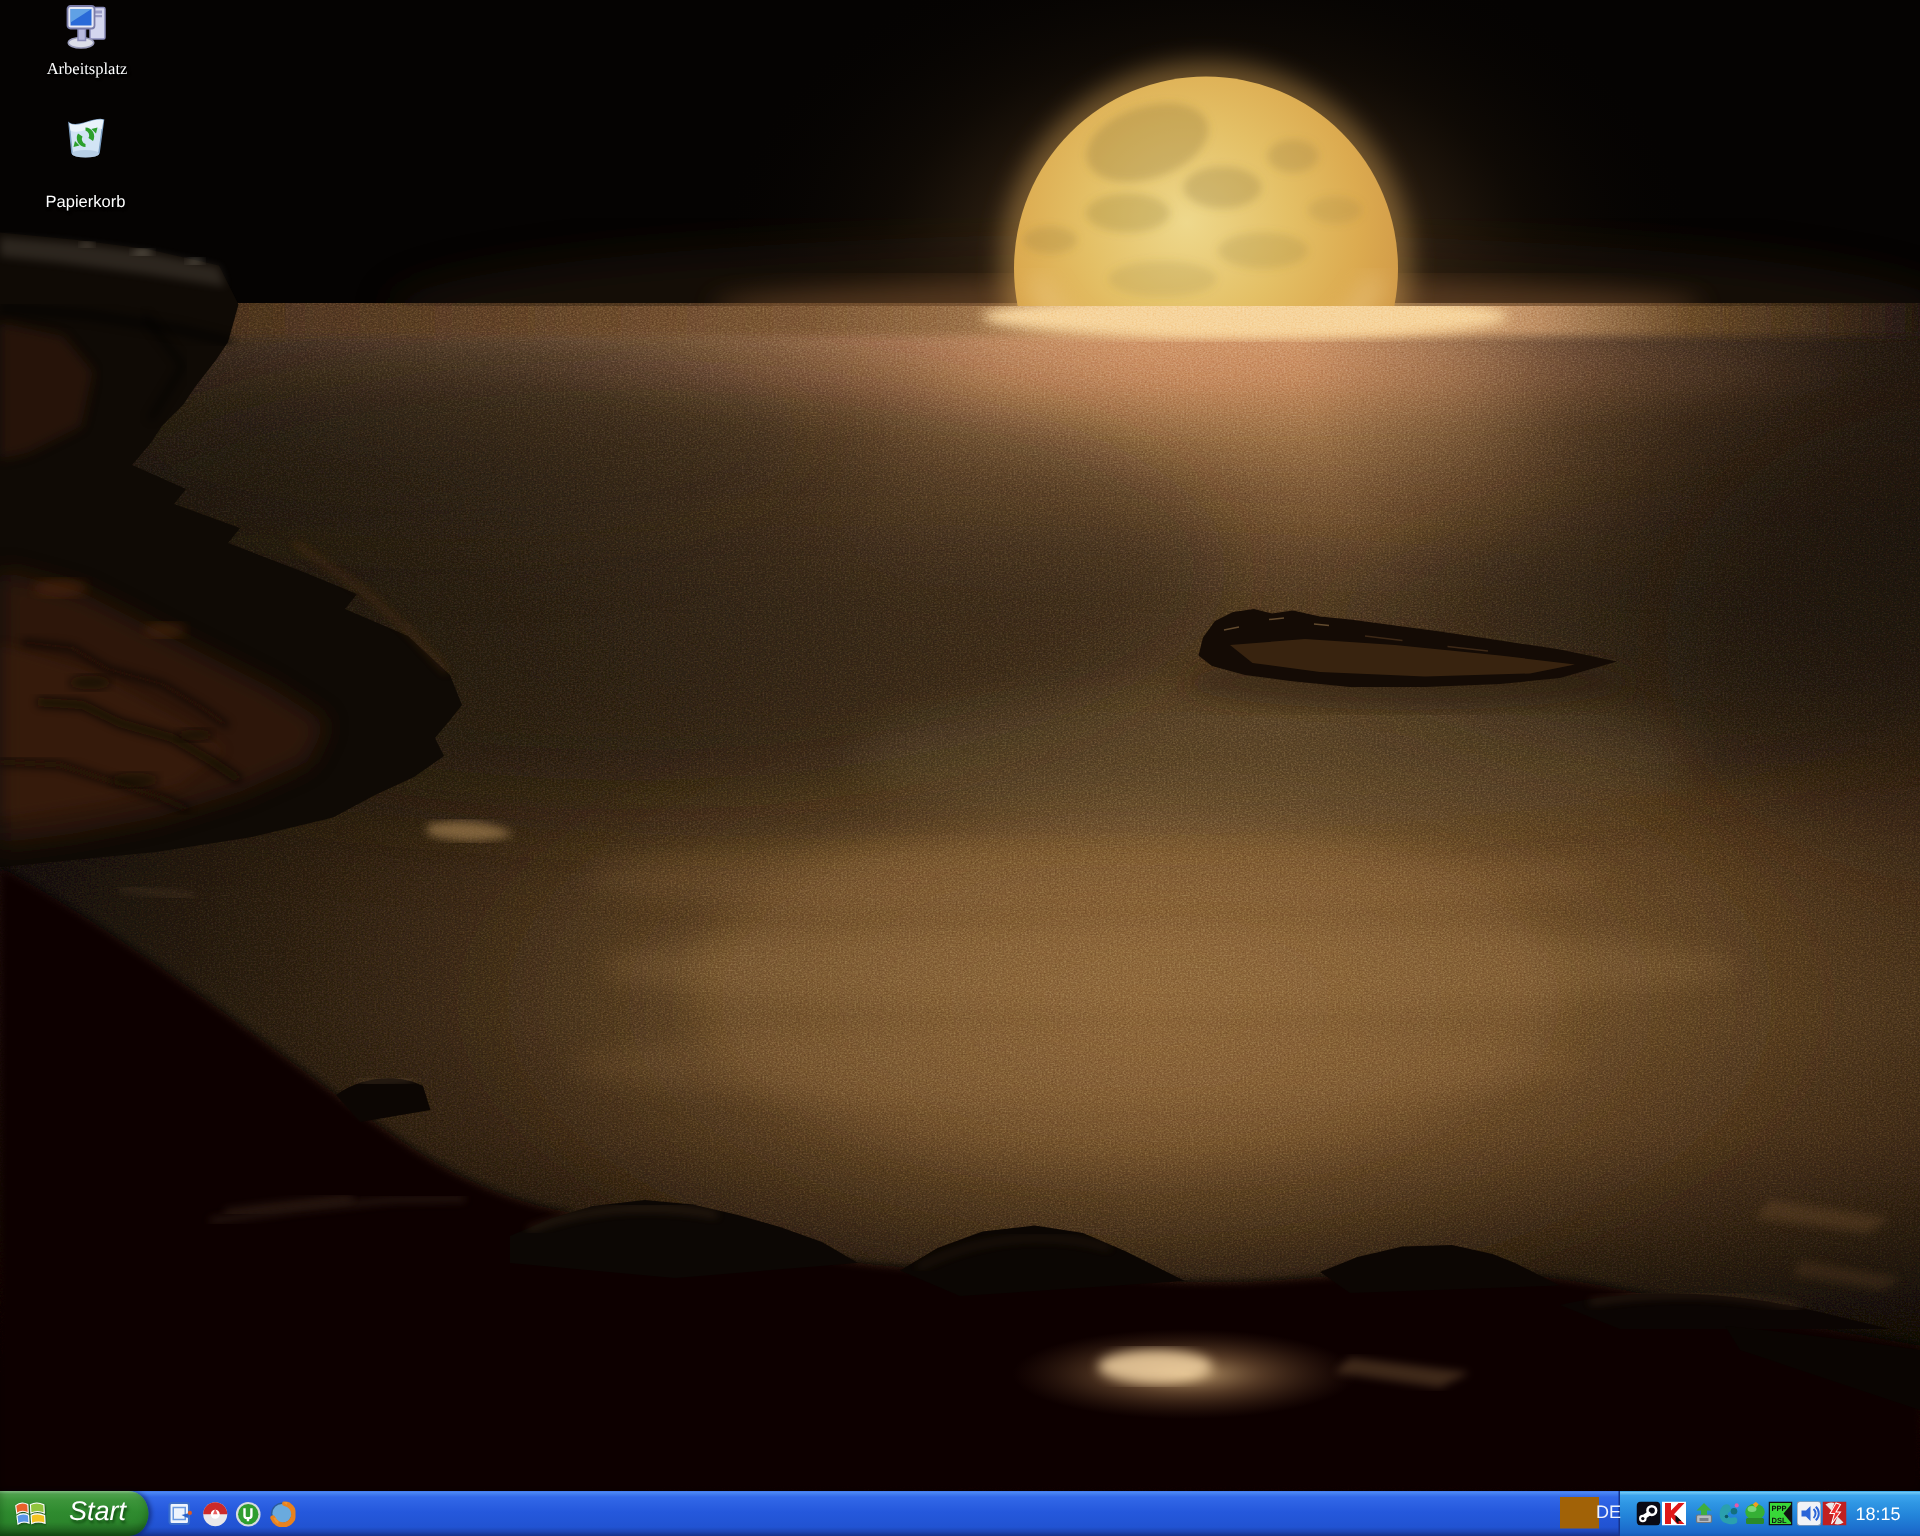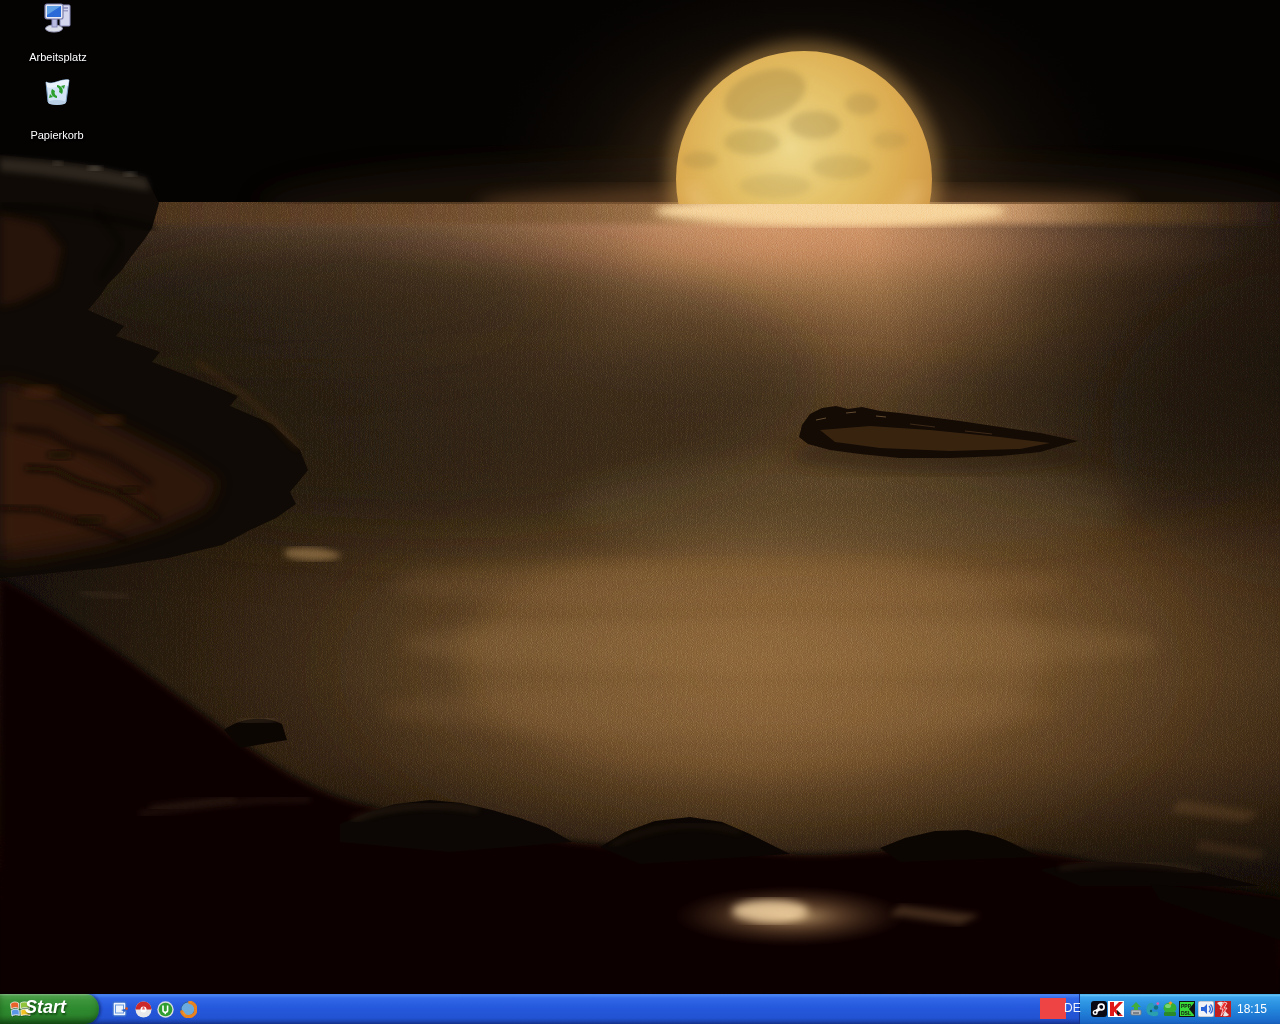--- a/index.html
+++ b/index.html
@@ -6,28 +6,28 @@
 *{box-sizing:border-box;}
 body{font-family:"Liberation Sans",sans-serif;}
 #desk{position:absolute;left:0;top:0;width:1280px;height:994px;}
 .dicon{position:absolute;text-align:center;color:#fff;font-size:11px;}
 .dlabel{color:#fff;font-size:11px;text-shadow:1px 1px 1px #000,1px 1px 2px #000;white-space:nowrap;}
 #taskbar{position:absolute;left:0;top:994px;width:1280px;height:30px;
  background:linear-gradient(to bottom,#4379ee 0,#4a86f4 1px,#3268e8 4px,#2558dc 14px,#2153d2 24px,#1c45b5 27px,#14328c 30px);}
 #startbtn{position:absolute;left:0;top:994px;width:99px;height:30px;border-radius:0 14px 14px 0/0 16px 16px 0;
  background:linear-gradient(to bottom,#88c288 0,#50a24e 2px,#3d953b 6px,#2f8b2f 14px,#2c852c 21px,#256f25 26px,#1a541a 30px);
  box-shadow:inset 0 -3px 6px rgba(0,40,0,.35), 2px 0 3px rgba(0,0,30,.4);}
-#startbtn .stext{position:absolute;left:25px;top:3px;color:#fff;font-size:18px;font-weight:bold;font-style:italic;text-shadow:1px 2px 2px rgba(0,40,0,.65);}
+#startbtn .stext{position:absolute;left:46px;top:3px;color:#fff;font-size:18px;font-weight:normal;font-style:italic;text-shadow:1px 2px 2px rgba(0,40,0,.65);}
 .ql{position:absolute;top:1001px;width:17px;height:17px;}
 #tray{position:absolute;left:1080px;top:994px;width:200px;height:30px;
  background:linear-gradient(to bottom,#2f9fe8 0,#6cc6f6 1px,#3da4ee 3px,#2f97e4 8px,#2385da 16px,#1d72d0 24px,#1a66c6 28px,#155cb6 30px);
  box-shadow:-1px 0 0 #16348e;}
 .tico{position:absolute;top:1001px;width:16px;height:16px;}
 #clock{position:absolute;left:1237px;top:1002px;color:#fff;font-size:12px;width:46px;}
-#debox{position:absolute;left:1040px;top:998px;width:26px;height:21px;background:#ef4444;color:#eef2fc;font-size:12px;text-align:center;line-height:21px;padding-left:24px;}
+#debox{position:absolute;left:1040px;top:998px;width:26px;height:21px;background:#a16207;color:#eef2fc;font-size:12px;text-align:center;line-height:21px;padding-left:24px;}
 </style>
 </head>
 <body>
 <svg id="desk" width="1280" height="994" viewBox="0 0 1280 994" preserveAspectRatio="none">
 <defs>
 <radialGradient id="moonG" cx="45%" cy="38%" r="75%">
  <stop offset="0%" stop-color="#eed88c"></stop>
  <stop offset="35%" stop-color="#e4c066"></stop>
  <stop offset="60%" stop-color="#dcab50"></stop>
  <stop offset="80%" stop-color="#d09846"></stop>
@@ -241,21 +241,21 @@
  <svg width="32" height="32" viewBox="0 0 32 32" style="display:block;margin:0 auto;">
   <rect x="18" y="3" width="10" height="21" rx="1" fill="#d4d6ee" stroke="#8b8dbb" stroke-width="1"></rect>
   <rect x="20" y="5" width="6" height="2" fill="#9a9cc6"></rect>
   <rect x="20" y="8" width="6" height="1.5" fill="#9a9cc6"></rect>
   <ellipse cx="12" cy="26.5" rx="8.5" ry="3.5" fill="#dcdee8" stroke="#9b9dbb" stroke-width="1"></ellipse>
   <rect x="10" y="17" width="5" height="8" fill="#b8bade" stroke="#8b8dbb" stroke-width="1"></rect>
   <rect x="3" y="2" width="18" height="15" rx="2" fill="#e8eaf6" stroke="#7b7da9" stroke-width="1.2"></rect>
   <rect x="5" y="4" width="14" height="11" fill="#2a6ad8"></rect>
   <path d="M5,4 L19,4 L5,13 Z" fill="#6aaae8" opacity="0.85"></path>
  </svg>
- <div class="dlabel" style="margin-top:17px;">Arbeitsplatz</div>
+ <div class="dlabel" style="margin-top:6px;font-family:Liberation Serif, serif;">Arbeitsplatz</div>
 </div>
 <div class="dicon" style="left:17px;top:76px;width:80px;">
  <svg width="30" height="32" viewBox="0 0 30 32" style="display:block;margin:0 auto;">
   <path d="M4,6 C10,10 20,2 27,4 L24,26 C23,29 7,29 6,26 Z" fill="#d2e4f5" stroke="#7a9cc0" stroke-width="1"></path>
   <path d="M4,6 C10,10 20,2 27,4 L26,10 C18,8 11,14 5,11 Z" fill="#eaf3fb"></path>
   <ellipse cx="15" cy="26.5" rx="9" ry="2.5" fill="#b8cfe6"></ellipse>
   <path d="M15,9 a6,6 0 0 1 5,9 l-3,-2 a3.5,3.5 0 0 0 -2,-5 z" fill="#2ca02c"></path>
   <path d="M15,22 a6,6 0 0 1 -5,-9 l3,2 a3.5,3.5 0 0 0 2,5 z" fill="#2ca02c"></path>
   <path d="M19,10 l4,-1 l-1,4 z" fill="#2ca02c"></path>
   <path d="M11,21 l-4,1 l1,-4 z" fill="#2ca02c"></path>

